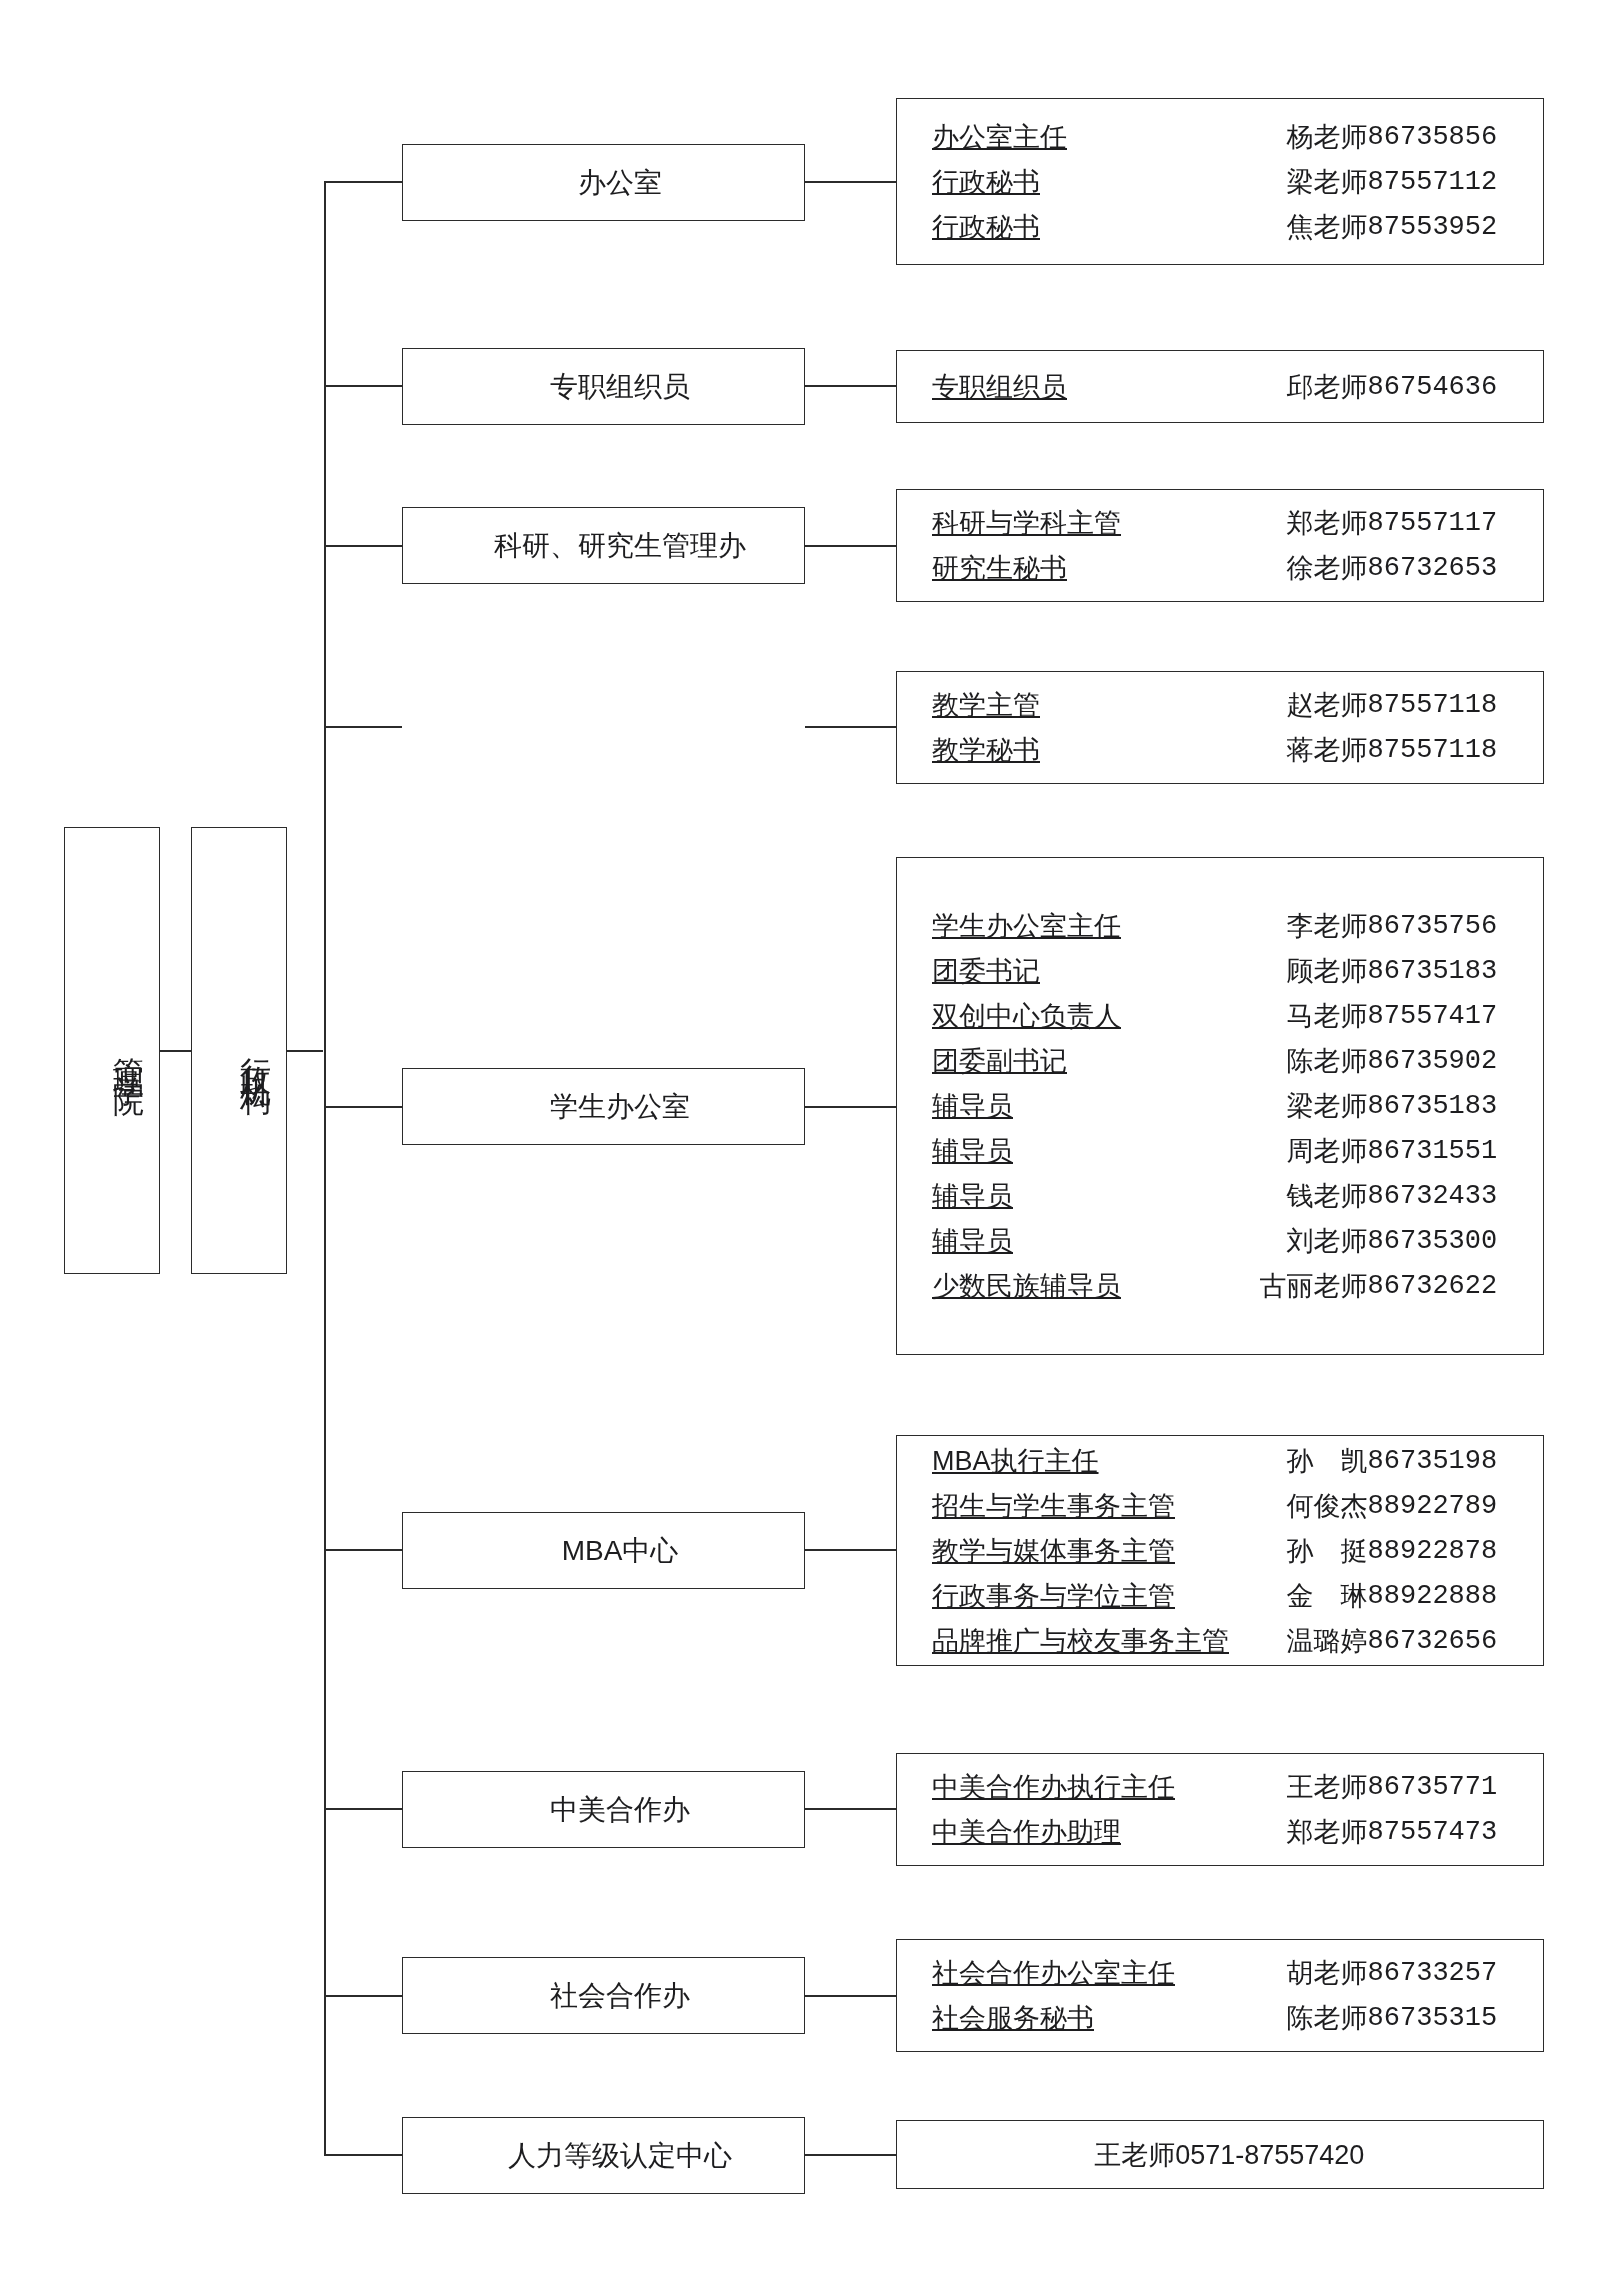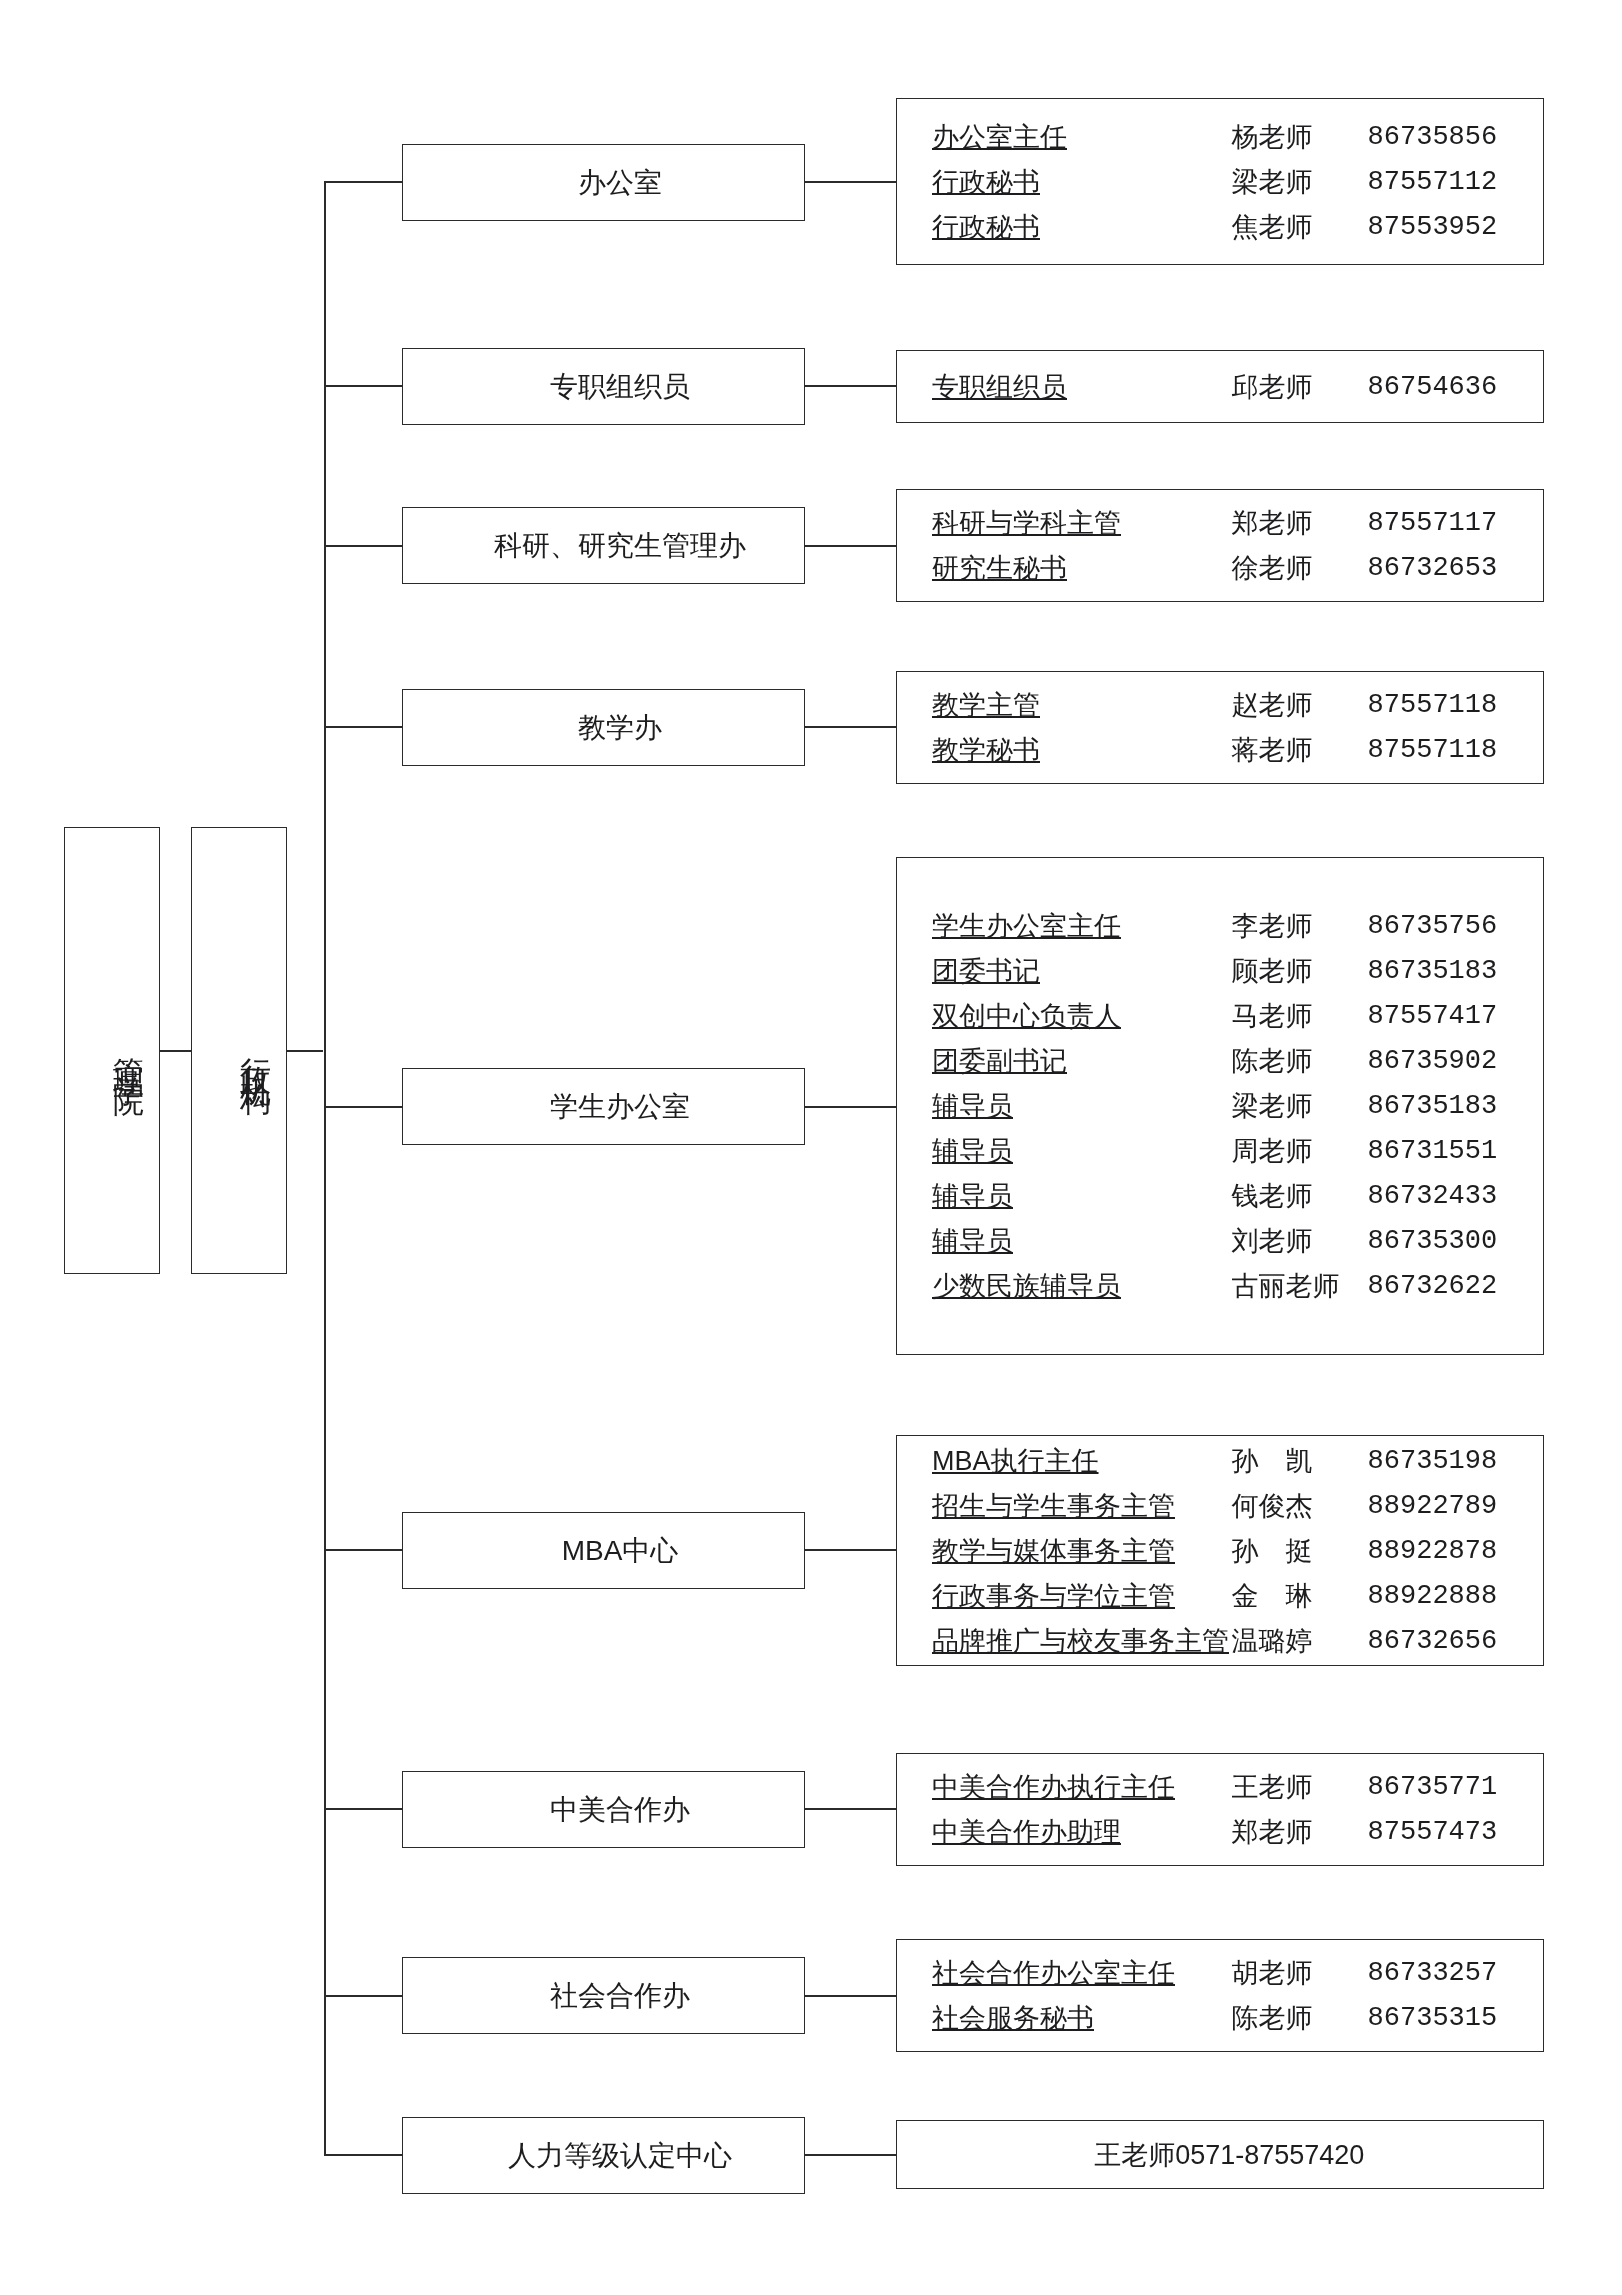--- a/index.html
+++ b/index.html
@@ -37,21 +37,21 @@
     white-space:nowrap;
   }
   .detail{
     width:648px;
     display:flex;flex-direction:column;justify-content:center;
     padding:0 16.4px 0 35px;
     font-size:27px;
   }
   .srow{display:flex;align-items:center;height:45px;white-space:nowrap;}
   .role{flex:1;text-align:left;text-decoration:underline;}
-  .sname{width:136px;text-align:left;}
+  .sname{width:136px;text-align:right;}
   .sphone{width:159px;text-align:left;font-family:Liberation Mono, monospace;}
   .note-row{display:flex;align-items:center;justify-content:center;height:100%;white-space:nowrap;}
 </style>
 </head>
 <body>
 
 <div class="canvas">
 
   <div class="line h" style="left:160px;top:1050px;width:31px"></div>
   <div class="line h" style="left:287px;top:1050px;width:36px"></div>
@@ -86,23 +86,20 @@
 
   <div class="box dept" style="left:402px;top:144px">
     <span>办公室</span>
   </div>
   <div class="box dept" style="left:402px;top:348px">
     <span>专职组织员</span>
   </div>
   <div class="box dept" style="left:402px;top:507px">
     <span>科研、研究生管理办</span>
   </div>
-  <div class="box dept" style="left:402px;top:689px">
-    <span>教学办</span>
-  </div>
   <div class="box dept" style="left:402px;top:1068px">
     <span>学生办公室</span>
   </div>
   <div class="box dept" style="left:402px;top:1512px">
     <span>MBA中心</span>
   </div>
   <div class="box dept" style="left:402px;top:1957px">
     <span>社会合作办</span>
   </div>
   <div class="box dept" style="left:402px;top:1771px">

